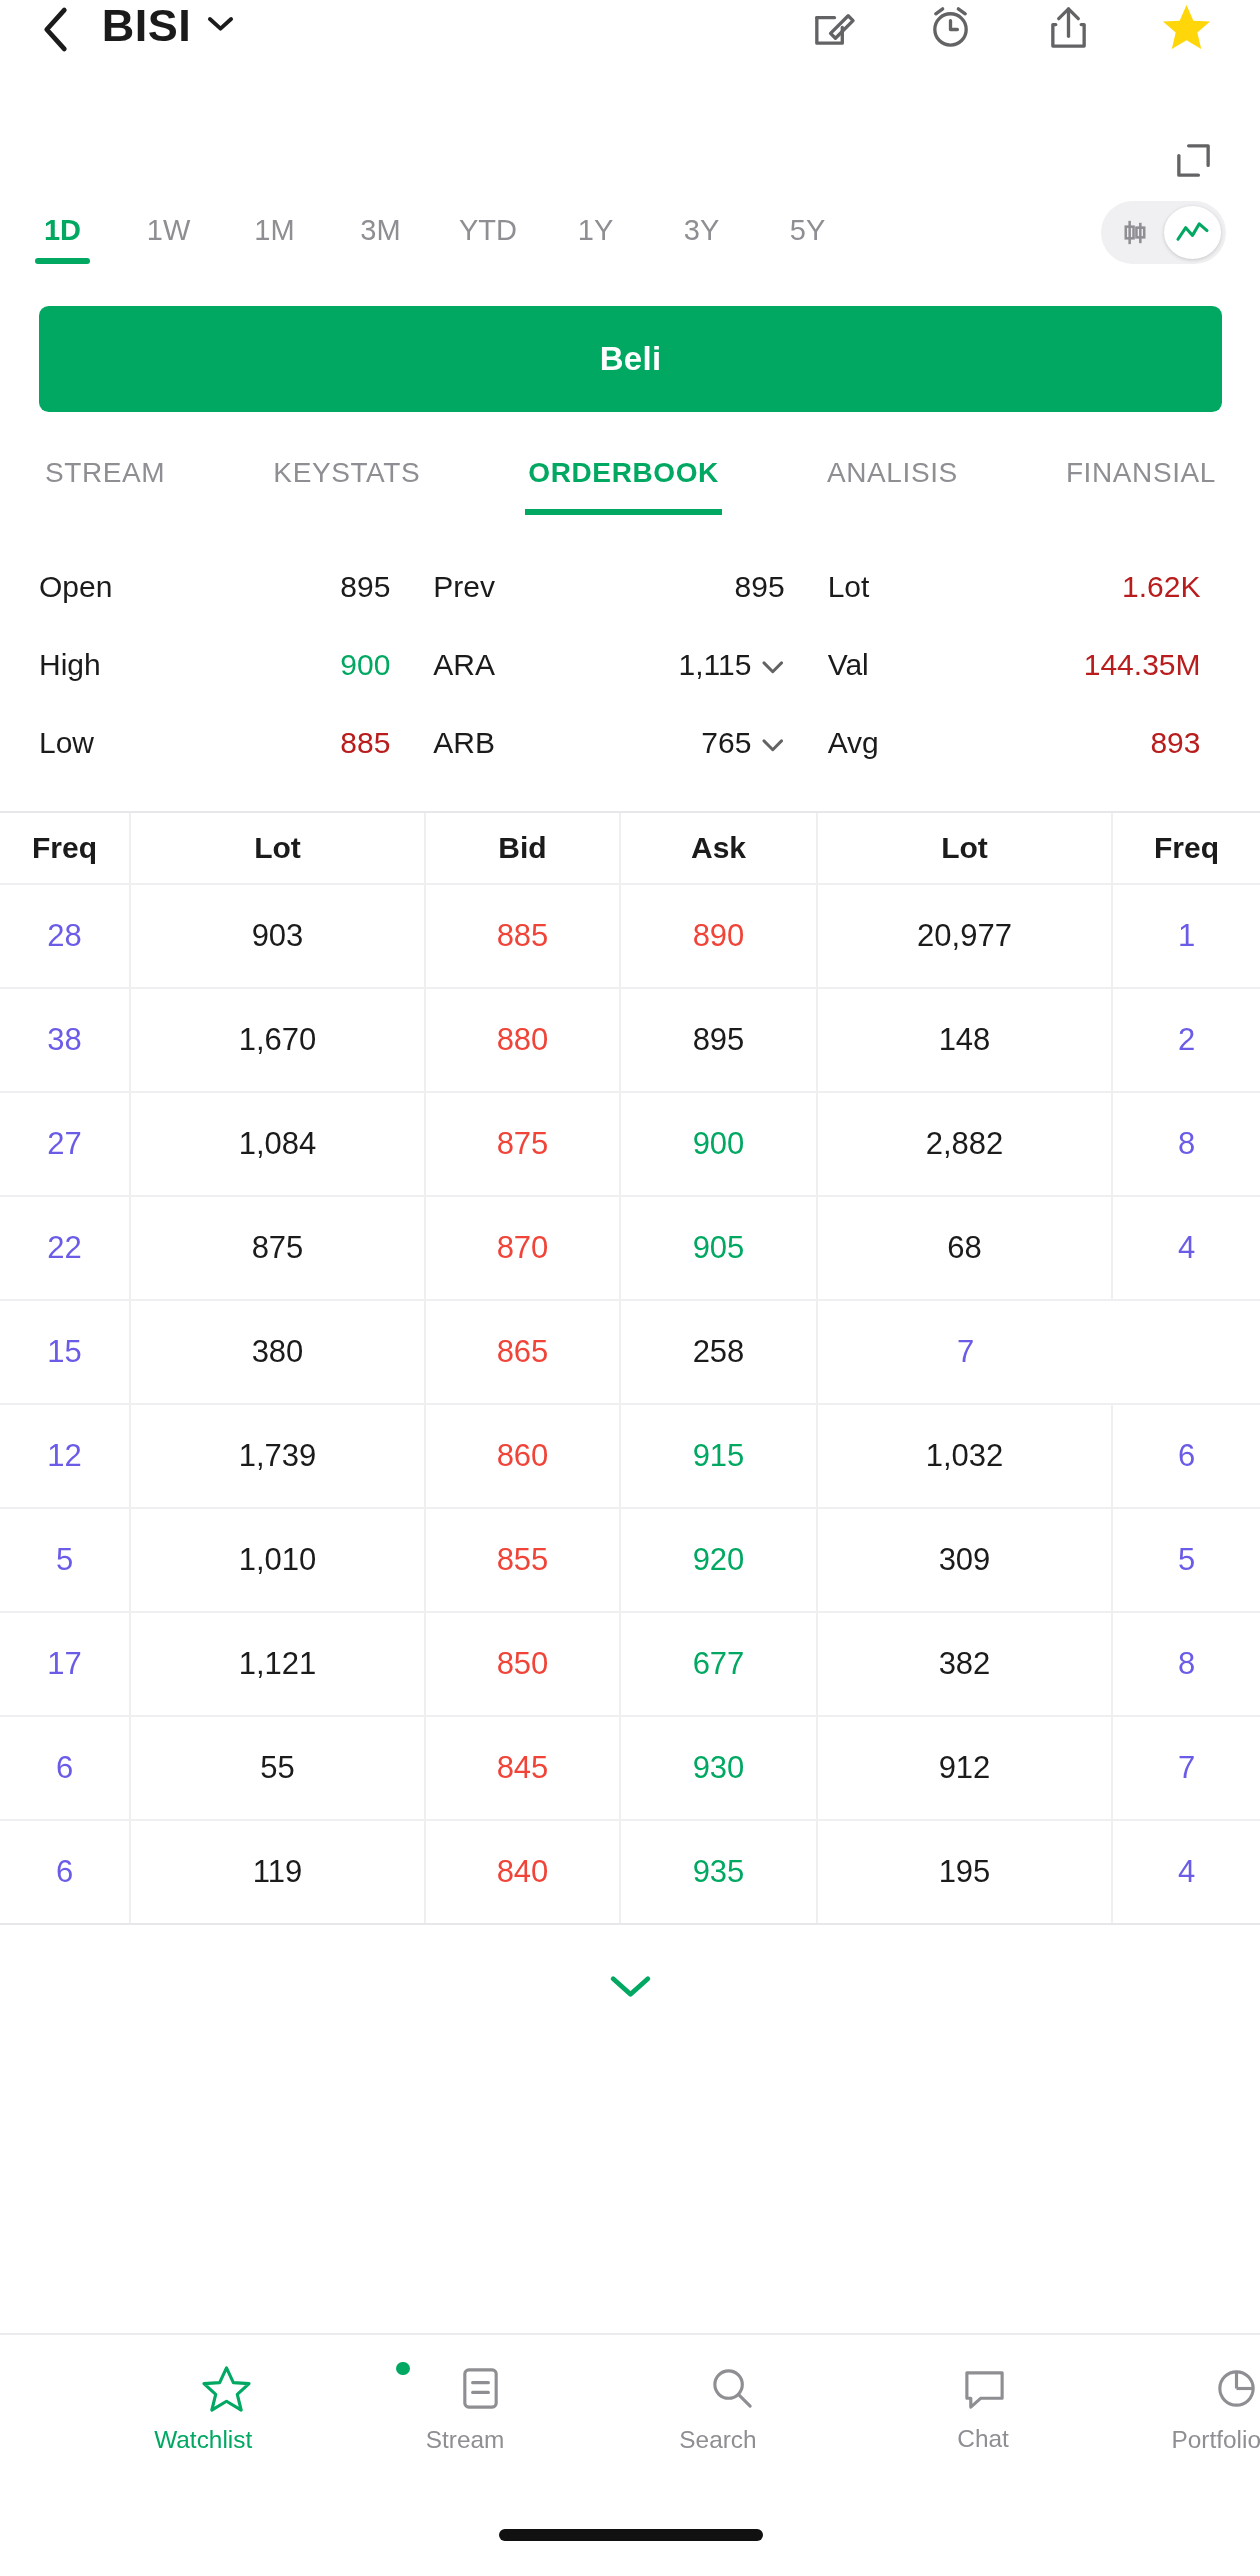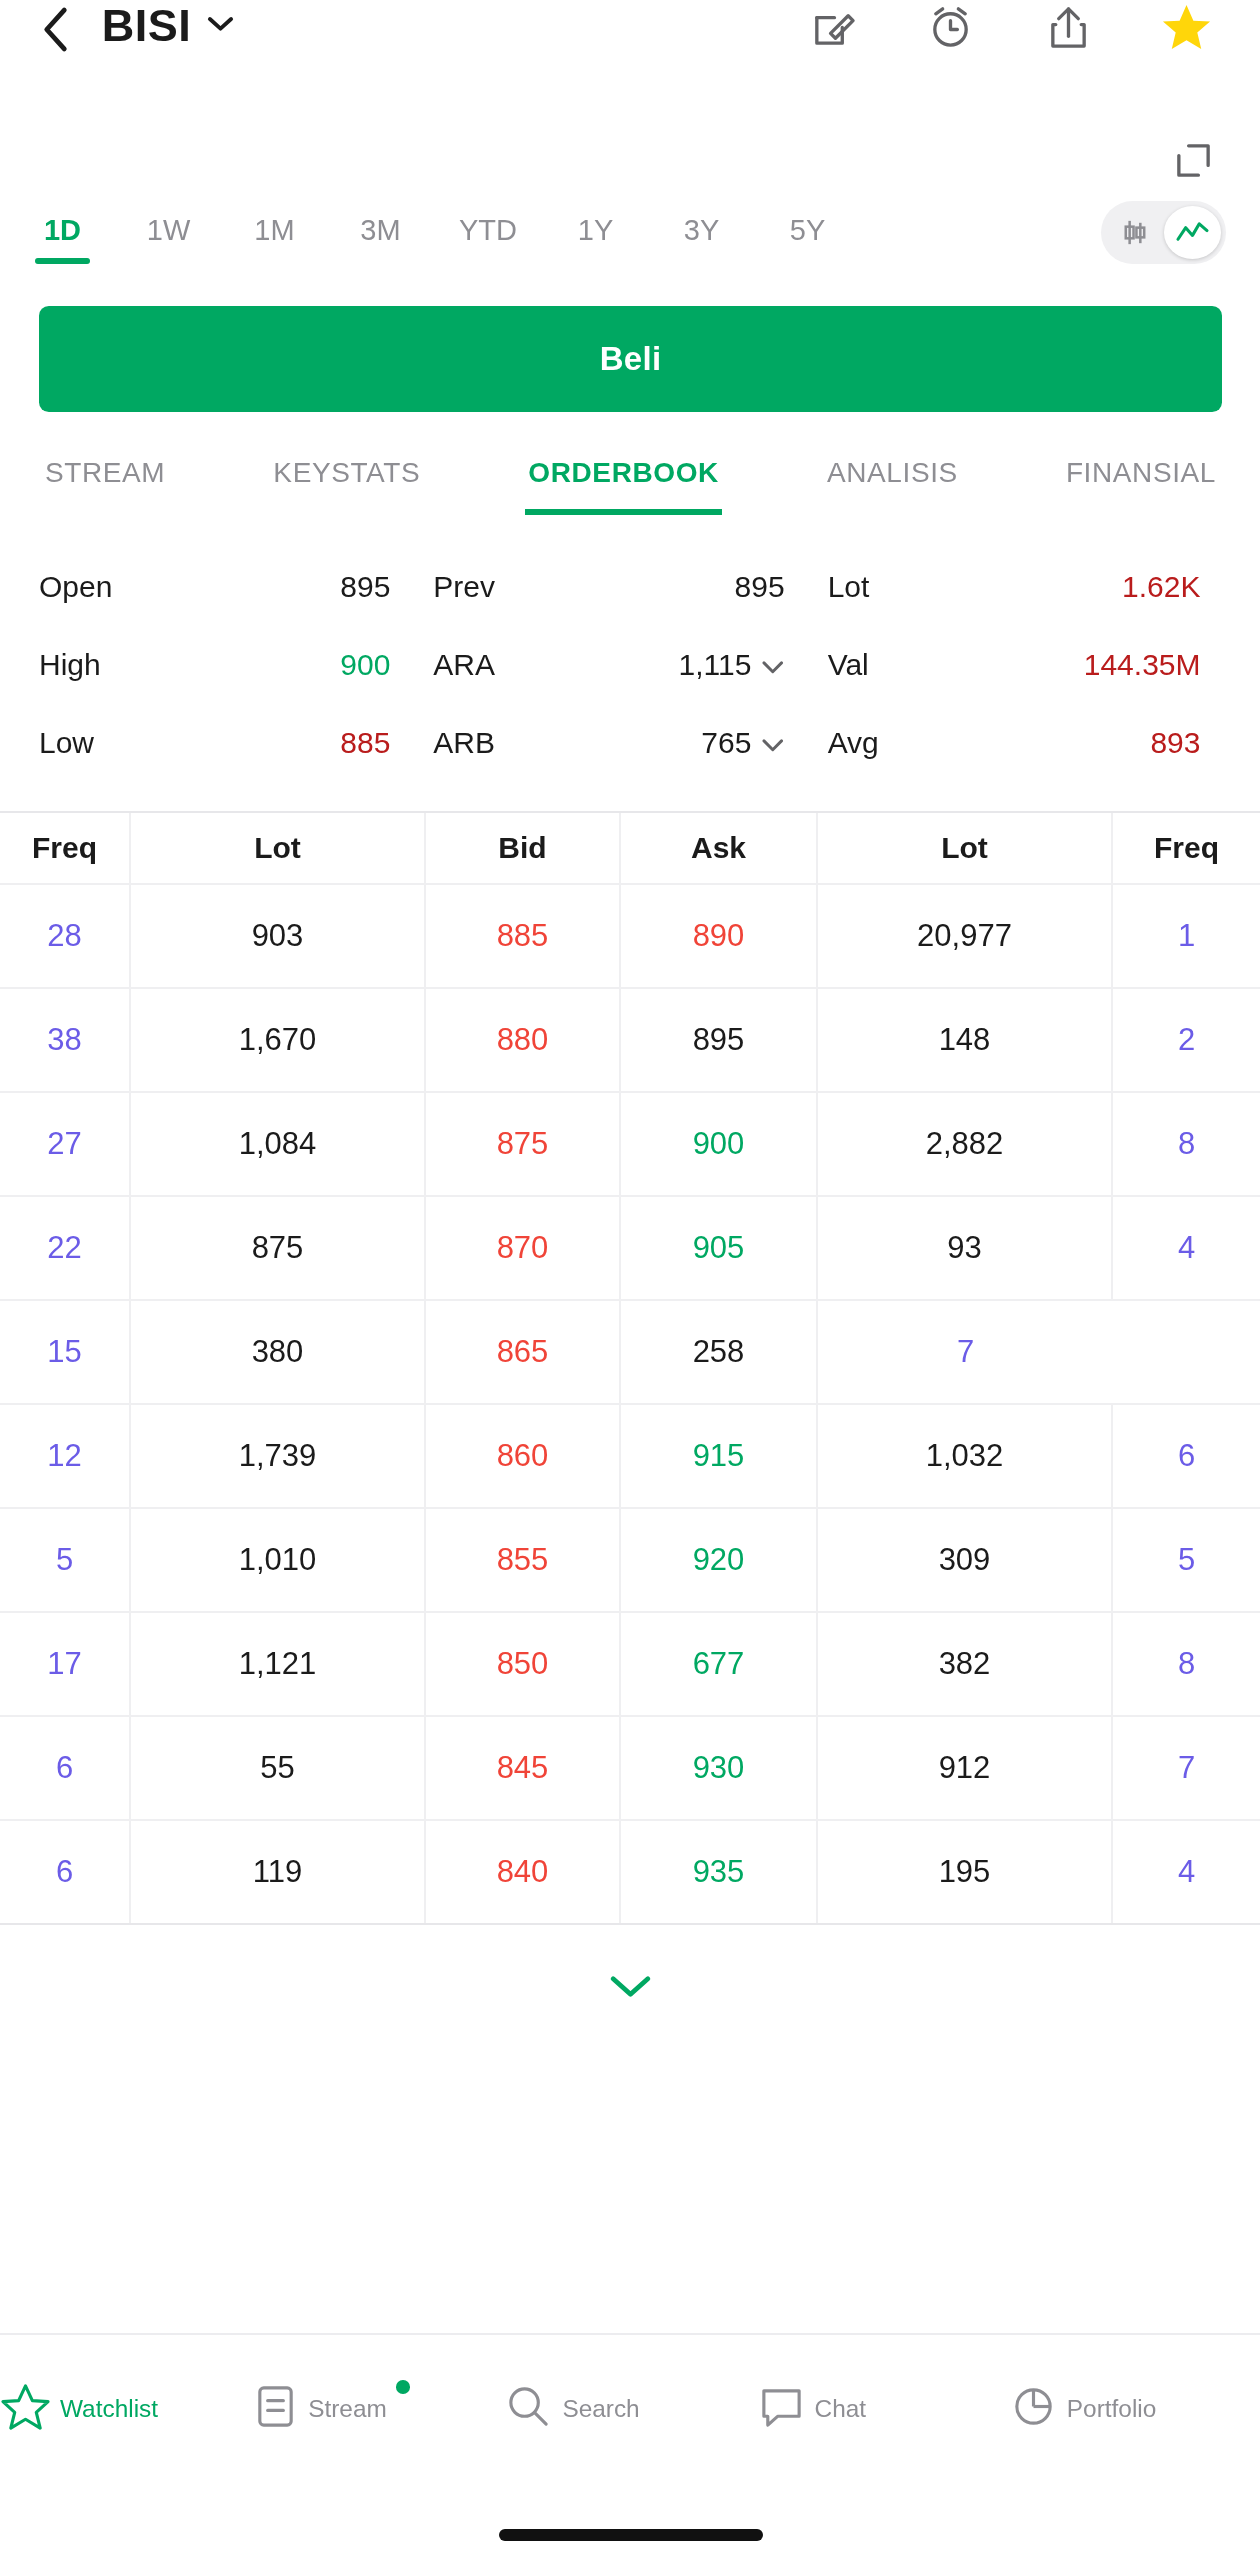--- a/index.html
+++ b/index.html
@@ -201,22 +201,22 @@
     left: 0; right: 0;
     bottom: 94px;
     height: 149px;
     border-top: 2px solid #ececef;
     display: flex;
     align-items: center;
   }
   .nav-item {
     flex: 1;
     display: flex;
-    flex-direction: row;
-    align-items: center;
+    flex-direction: column;
+    align-items: flex-end;
     gap: 9px;
     position: relative;
   }
   .nav-label { font-size: 24.4px; color: #8e8e93; }
   .nav-item.active .nav-label { color: #00a862; }
   .nav-dot {
     position: absolute;
     top: -2px;
     left: 50%;
     margin-left: 17.6px;
@@ -425,21 +425,21 @@
     <div class="ob-cell c-sep green">900</div>
     <div class="ob-cell c-sep">2,882</div>
     <div class="ob-cell purple">8</div>
   </div>
 
   <div class="ob-row">
     <div class="ob-cell c-sep purple">22</div>
     <div class="ob-cell c-sep">875</div>
     <div class="ob-cell c-sep red">870</div>
     <div class="ob-cell c-sep green">905</div>
-    <div class="ob-cell c-sep">93</div>
+    <div class="ob-cell c-sep">68</div>
     <div class="ob-cell purple">4</div>
   </div>
 
   <div class="ob-row">
     <div class="ob-cell c-sep purple">15</div>
     <div class="ob-cell c-sep">380</div>
     <div class="ob-cell c-sep red">865</div>
     <div class="ob-cell c-sep">258</div>
     <div class="ob-cell purple">7</div>
   </div>

